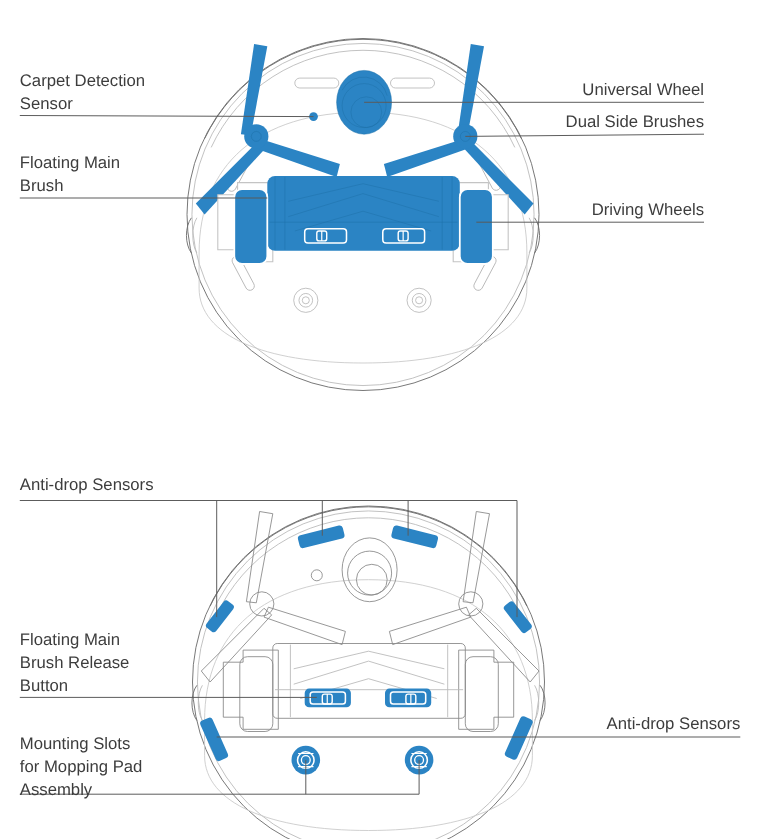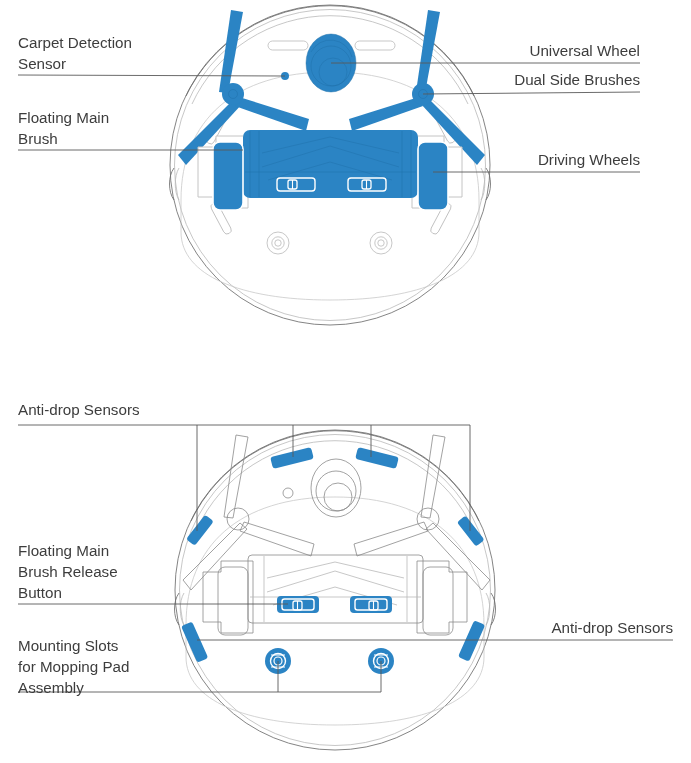--- a/index.html
+++ b/index.html
@@ -3,21 +3,21 @@
 <meta charset="utf-8">
 <style>
   html,body{margin:0;padding:0;background:#ffffff;}
   body{
     width:691px;height:763px;
     font-family:"Liberation Sans","DejaVu Sans",sans-serif;
     color:#3a3a3a;
     overflow:hidden;
     position:relative;
   }
-  #root{position:absolute;inset:0;}
+  #root{position:absolute;inset:0;margin-top:30px;}
   svg.stage{position:absolute;left:0;top:0;width:691px;height:763px;display:block;}
   .lbl{
     font-family:"Liberation Sans","DejaVu Sans",sans-serif;
     font-size:15.2px;
     fill:#3d3d3d;
     dominant-baseline:alphabetic;
   }
   .leader{stroke:#5a5a5a;stroke-width:0.9;fill:none;}
   .thin{stroke:#6e6e6e;stroke-width:0.85;fill:none;}
   .thin2{stroke:#8a8a8a;stroke-width:0.8;fill:none;}

